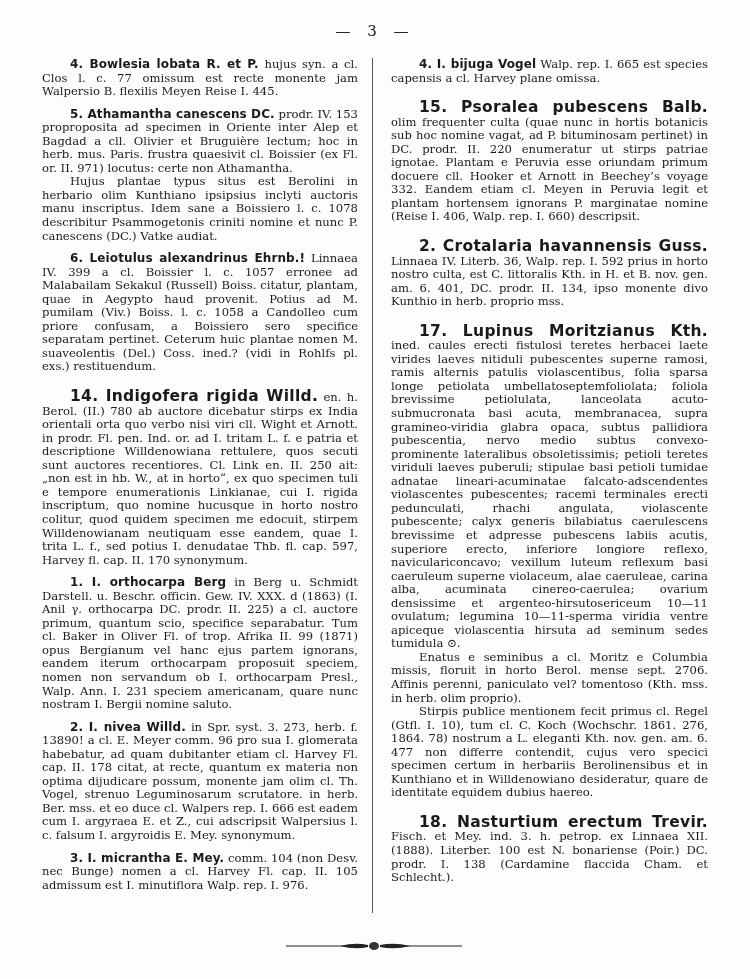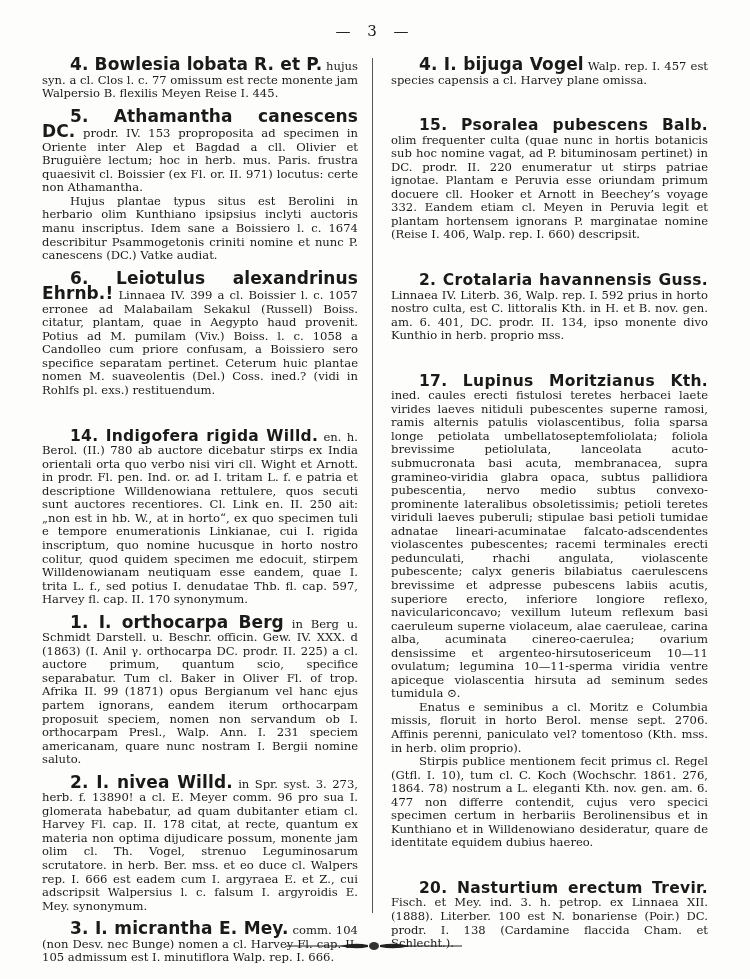--- a/index.html
+++ b/index.html
@@ -20,76 +20,76 @@
     text-align: justify;
   }
   .col-left { left: 42px; width: 316px; }
   .col-right { left: 391px; width: 317px; }
   .divider {
     position: absolute; left: 372px; top: 58px; width: 1px; height: 855px;
     background: #555;
   }
   .entry { margin: 0 0 9px 0; text-indent: 28px; }
   .entry p { margin: 0; }
-  .bold { font-weight: bold; font-family: "DejaVu Sans", "Liberation Sans", sans-serif; font-size: 17px; letter-spacing: 0.1px; }
+  .bold { font-weight: bold; font-family: "DejaVu Sans", "Liberation Sans", sans-serif; font-size: 12px; letter-spacing: 0.1px; }
   .big { font-size: 15.5px; letter-spacing: 0.3px; }
-  .gap-big { margin-top: 32px; }
+  .gap-big { margin-top: 16px; }
   .ornament {
     position: absolute; top: 936px; left: 0; width: 750px; height: 20px;
   }
 </style>
 </head>
 <body>
 
 <div class="page-header">— 3 —</div>
 
 <div class="divider"></div>
 
 <div class="col col-left">
   <div class="entry">
     <span class="bold">4. Bowlesia lobata R. et P.</span><span> hujus syn. a cl. Clos l. c. 77 omissum est recte monente jam Walpersio B. flexilis Meyen Reise I. 445.</span>
   </div>
   <div class="entry">
     <p><span class="bold">5. Athamantha canescens DC.</span><span> prodr. IV. 153 proproposita ad specimen in Oriente inter Alep et Bagdad a cll. Olivier et Bruguière lectum; hoc in herb. mus. Paris. frustra quaesivit cl. Boissier (ex Fl. or. II. 971) locutus: certe non Athamantha.</span></p>
-    <p>Hujus plantae typus situs est Berolini in herbario olim Kunthiano ipsipsius inclyti auctoris manu inscriptus. Idem sane a Boissiero l. c. 1674 describitur Psammogetonis criniti nomine et nunc P. canescens (DC.) Vatke audiat.</p>
+    <p>Hujus plantae typus situs est Berolini in herbario olim Kunthiano ipsipsius inclyti auctoris manu inscriptus. Idem sane a Boissiero l. c. 1078 describitur Psammogetonis criniti nomine et nunc P. canescens (DC.) Vatke audiat.</p>
   </div>
   <div class="entry">
     <span class="bold">6. Leiotulus alexandrinus Ehrnb.!</span><span> Linnaea IV. 399 a cl. Boissier l. c. 1057 erronee ad Malabailam Sekakul (Russell) Boiss. citatur, plantam, quae in Aegypto haud provenit. Potius ad M. pumilam (Viv.) Boiss. l. c. 1058 a Candolleo cum priore confusam, a Boissiero sero specifice separatam pertinet. Ceterum huic plantae nomen M. suaveolentis (Del.) Coss. ined.? (vidi in Rohlfs pl. exs.) restituendum.</span>
   </div>
   <div class="entry gap-big">
     <p><span class="bold big">14. Indigofera rigida Willd.</span><span> en. h. Berol. (II.) 780 ab auctore dicebatur stirps ex India orientali orta quo verbo nisi viri cll. Wight et Arnott. in prodr. Fl. pen. Ind. or. ad I. tritam L. f. e patria et descriptione Willdenowiana rettulere, quos secuti sunt auctores recentiores. Cl. Link en. II. 250 ait: „non est in hb. W., at in horto“, ex quo specimen tuli e tempore enumerationis Linkianae, cui I. rigida inscriptum, quo nomine hucusque in horto nostro colitur, quod quidem specimen me edocuit, stirpem Willdenowianam neutiquam esse eandem, quae I. trita L. f., sed potius I. denudatae Thb. fl. cap. 597, Harvey fl. cap. II. 170 synonymum.</span></p>
   </div>
   <div class="entry">
     <span class="bold">1. I. orthocarpa Berg</span><span> in Berg u. Schmidt Darstell. u. Beschr. officin. Gew. IV. XXX. d (1863) (I. Anil γ. orthocarpa DC. prodr. II. 225) a cl. auctore primum, quantum scio, specifice separabatur. Tum cl. Baker in Oliver Fl. of trop. Afrika II. 99 (1871) opus Bergianum vel hanc ejus partem ignorans, eandem iterum orthocarpam proposuit speciem, nomen non servandum ob I. orthocarpam Presl., Walp. Ann. I. 231 speciem americanam, quare nunc nostram I. Bergii nomine saluto.</span>
   </div>
   <div class="entry">
     <span class="bold">2. I. nivea Willd.</span><span> in Spr. syst. 3. 273, herb. f. 13890! a cl. E. Meyer comm. 96 pro sua I. glomerata habebatur, ad quam dubitanter etiam cl. Harvey Fl. cap. II. 178 citat, at recte, quantum ex materia non optima dijudicare possum, monente jam olim cl. Th. Vogel, strenuo Leguminosarum scrutatore. in herb. Ber. mss. et eo duce cl. Walpers rep. I. 666 est eadem cum I. argyraea E. et Z., cui adscripsit Walpersius l. c. falsum I. argyroidis E. Mey. synonymum.</span>
   </div>
   <div class="entry">
-    <span class="bold">3. I. micrantha E. Mey.</span><span> comm. 104 (non Desv. nec Bunge) nomen a cl. Harvey Fl. cap. II. 105 admissum est I. minutiflora Walp. rep. I. 666.</span>
+    <span class="bold">3. I. micrantha E. Mey.</span><span> comm. 104 (non Desv. nec Bunge) nomen a cl. Harvey Fl. cap. II. 105 admissum est I. minutiflora Walp. rep. I. 976.</span>
   </div>
 </div>
 
 <div class="col col-right">
   <div class="entry">
-    <span class="bold">4. I. bijuga Vogel</span><span> Walp. rep. I. 457 est species capensis a cl. Harvey plane omissa.</span>
+    <span class="bold">4. I. bijuga Vogel</span><span> Walp. rep. I. 665 est species capensis a cl. Harvey plane omissa.</span>
   </div>
   <div class="entry gap-big">
     <span class="bold big">15. Psoralea pubescens Balb.</span><span> olim frequenter culta (quae nunc in hortis botanicis sub hoc nomine vagat, ad P. bituminosam pertinet) in DC. prodr. II. 220 enumeratur ut stirps patriae ignotae. Plantam e Peruvia esse oriundam primum docuere cll. Hooker et Arnott in Beechey’s voyage 332. Eandem etiam cl. Meyen in Peruvia legit et plantam hortensem ignorans P. marginatae nomine (Reise I. 406, Walp. rep. I. 660) descripsit.</span>
   </div>
   <div class="entry gap-big">
     <span class="bold big">2. Crotalaria havannensis Guss.</span><span> Linnaea IV. Literb. 36, Walp. rep. I. 592 prius in horto nostro culta, est C. littoralis Kth. in H. et B. nov. gen. am. 6. 401, DC. prodr. II. 134, ipso monente divo Kunthio in herb. proprio mss.</span>
   </div>
   <div class="entry gap-big">
     <p><span class="bold big">17. Lupinus Moritzianus Kth.</span><span> ined. caules erecti fistulosi teretes herbacei laete virides laeves nitiduli pubescentes superne ramosi, ramis alternis patulis violascentibus, folia sparsa longe petiolata umbellatoseptemfoliolata; foliola brevissime petiolulata, lanceolata acuto-submucronata basi acuta, membranacea, supra gramineo-viridia glabra opaca, subtus pallidiora pubescentia, nervo medio subtus convexo-prominente lateralibus obsoletissimis; petioli teretes viriduli laeves puberuli; stipulae basi petioli tumidae adnatae lineari-acuminatae falcato-adscendentes violascentes pubescentes; racemi terminales erecti pedunculati, rhachi angulata, violascente pubescente; calyx generis bilabiatus caerulescens brevissime et adpresse pubescens labiis acutis, superiore erecto, inferiore longiore reflexo, naviculariconcavo; vexillum luteum reflexum basi caeruleum superne violaceum, alae caeruleae, carina alba, acuminata cinereo-caerulea; ovarium densissime et argenteo-hirsutosericeum 10—11 ovulatum; legumina 10—11-sperma viridia ventre apiceque violascentia hirsuta ad seminum sedes tumidula ⊙.</span></p>
     <p>Enatus e seminibus a cl. Moritz e Columbia missis, floruit in horto Berol. mense sept. 2706. Affinis perenni, paniculato vel? tomentoso (Kth. mss. in herb. olim proprio).</p>
     <p>Stirpis publice mentionem fecit primus cl. Regel (Gtfl. I. 10), tum cl. C. Koch (Wochschr. 1861. 276, 1864. 78) nostrum a L. eleganti Kth. nov. gen. am. 6. 477 non differre contendit, cujus vero specici specimen certum in herbariis Berolinensibus et in Kunthiano et in Willdenowiano desideratur, quare de identitate equidem dubius haereo.</p>
   </div>
   <div class="entry gap-big">
-    <span class="bold big">20. Nasturtium erectum Trevir.</span><span> Fisch. et Mey. ind. 3. h. petrop. ex Linnaea XII. (1888). Literber. 100 est N. bonariense (Poir.) DC. prodr. I. 138 (Cardamine flaccida Cham. et Schlecht.).</span>
+    <span class="bold big">18. Nasturtium erectum Trevir.</span><span> Fisch. et Mey. ind. 3. h. petrop. ex Linnaea XII. (1888). Literber. 100 est N. bonariense (Poir.) DC. prodr. I. 138 (Cardamine flaccida Cham. et Schlecht.).</span>
   </div>
 </div>
 
 <div class="ornament">
   <svg width="750" height="20" viewBox="0 0 750 20">
     <line x1="286" y1="10" x2="360" y2="10" stroke="#222" stroke-width="1"></line>
     <path d="M340 10 Q355 6 368 9 L368 11 Q355 14 340 10 Z" fill="#222"></path>
     <ellipse cx="374" cy="10" rx="5" ry="4" fill="#333"></ellipse>
     <path d="M410 10 Q395 6 380 9 L380 11 Q395 14 410 10 Z" fill="#222"></path>
     <line x1="390" y1="10" x2="462" y2="10" stroke="#222" stroke-width="1"></line>

